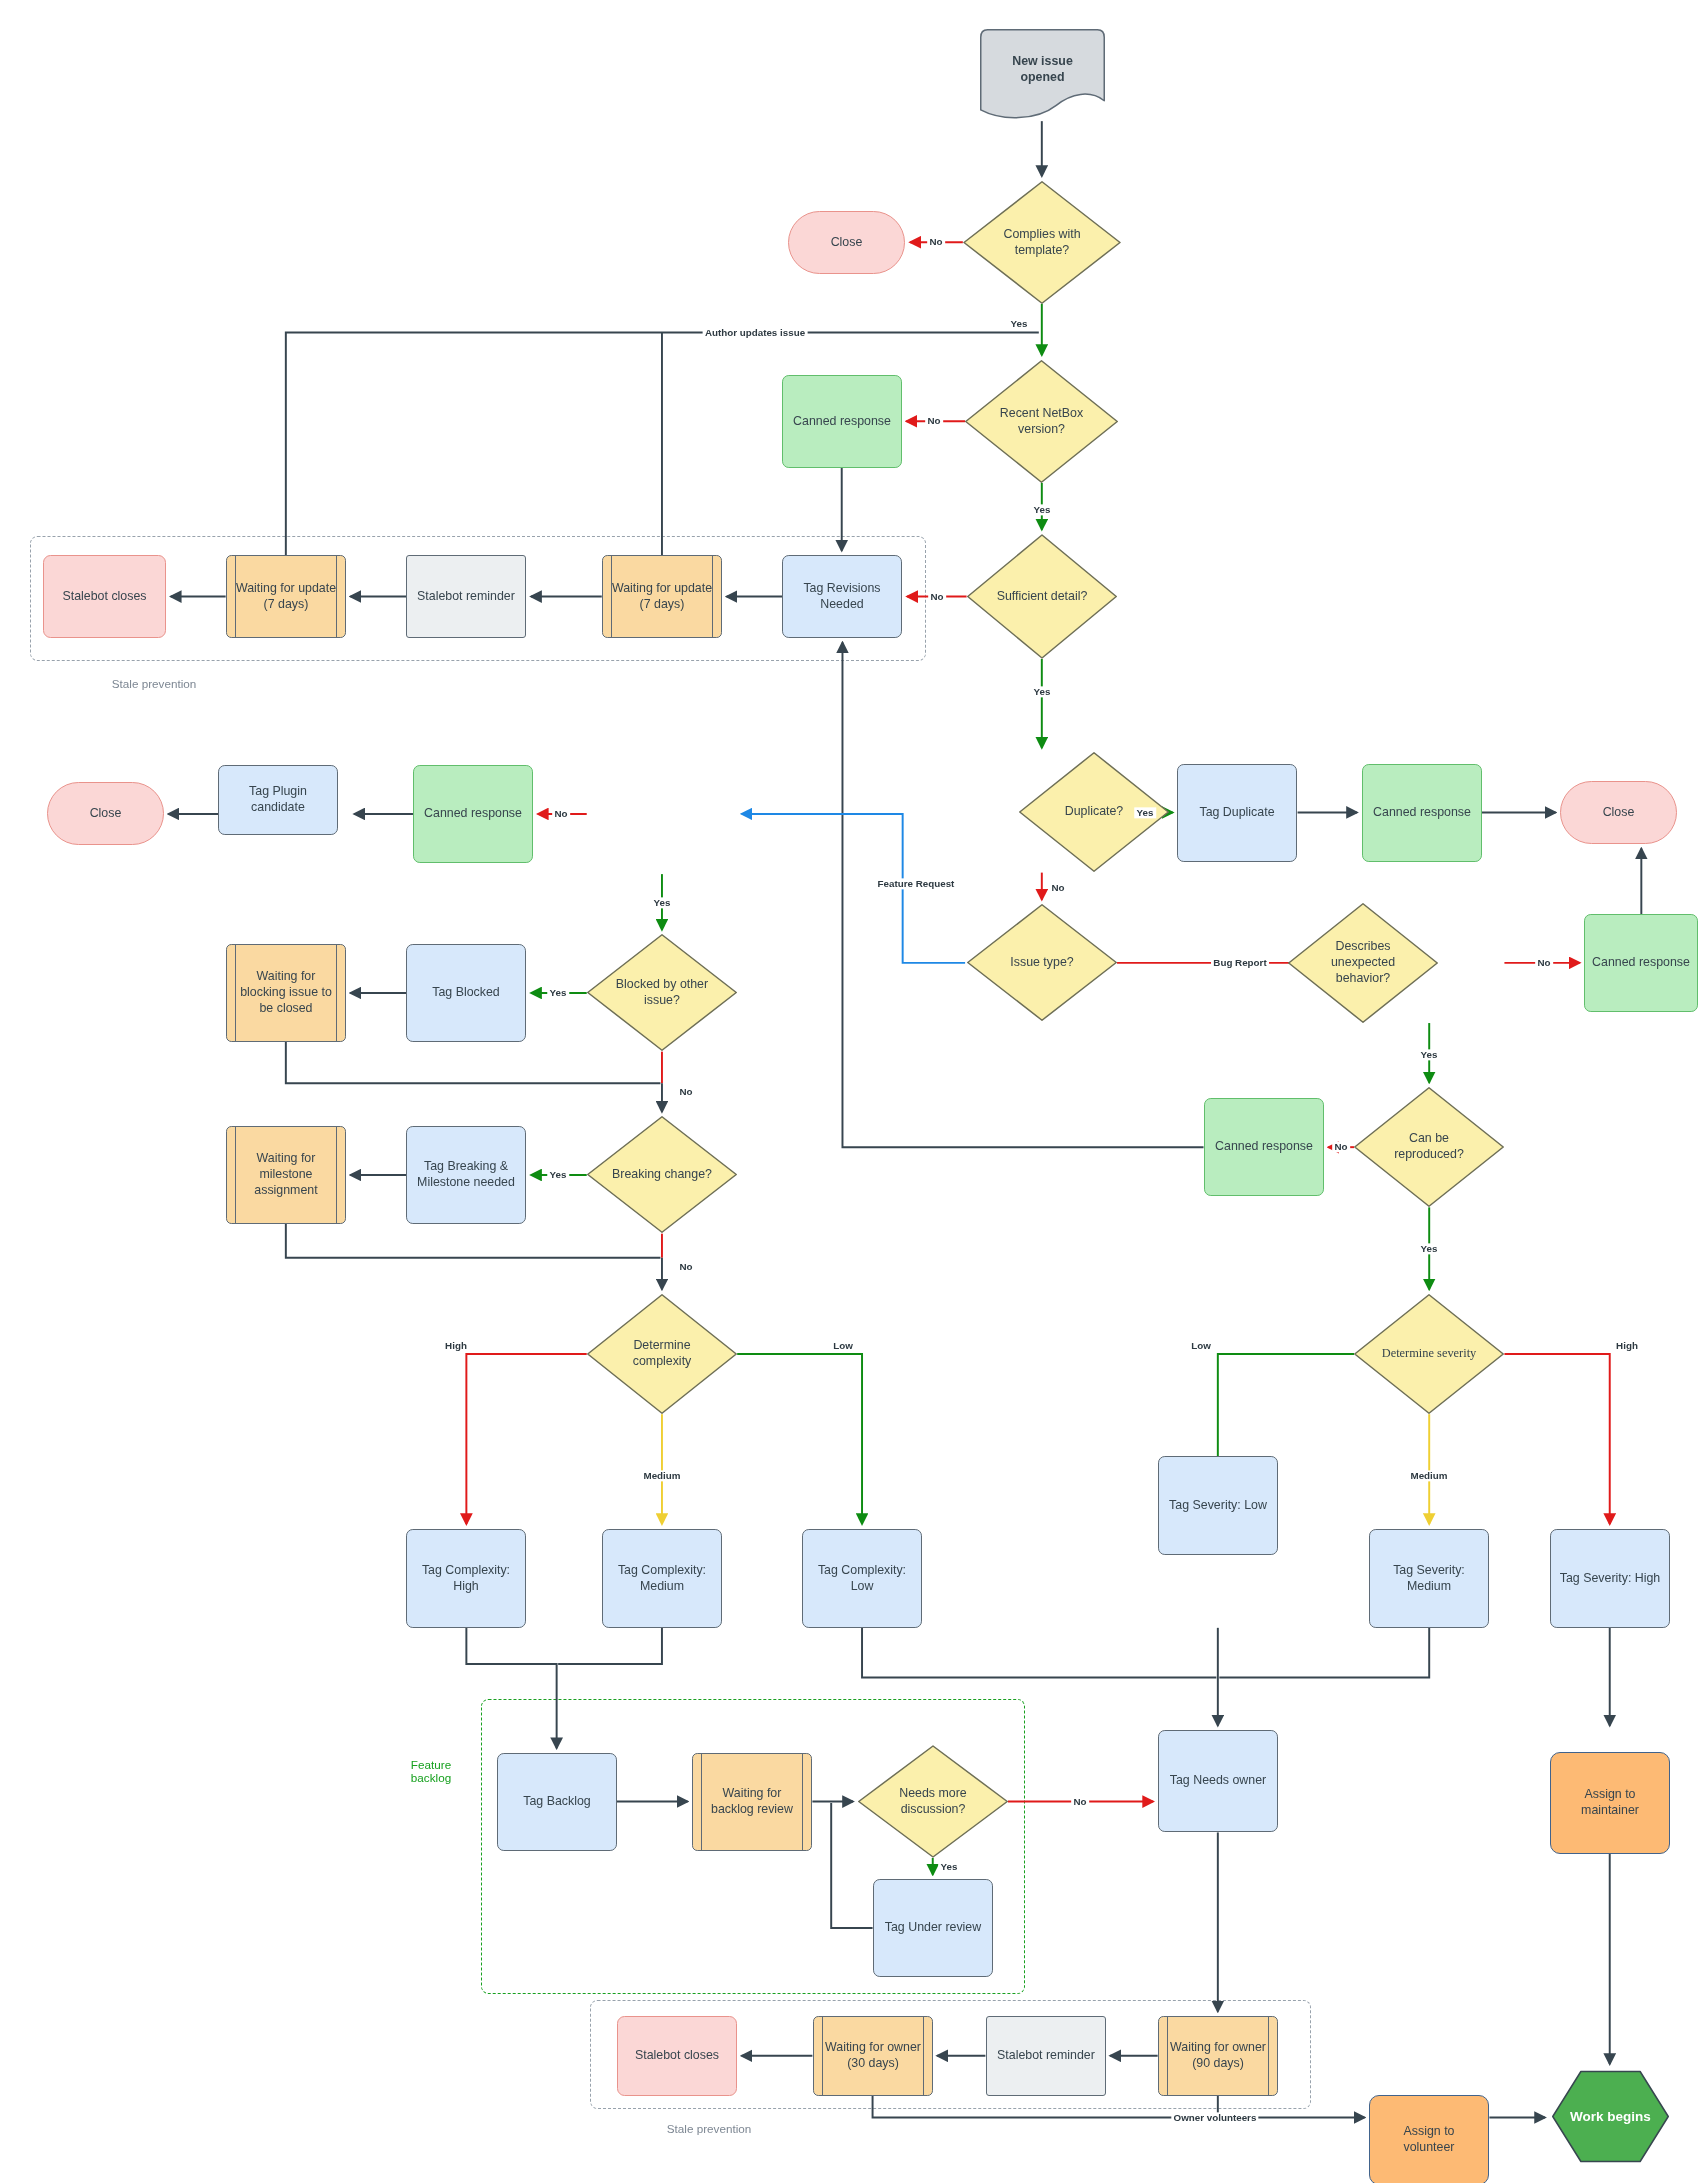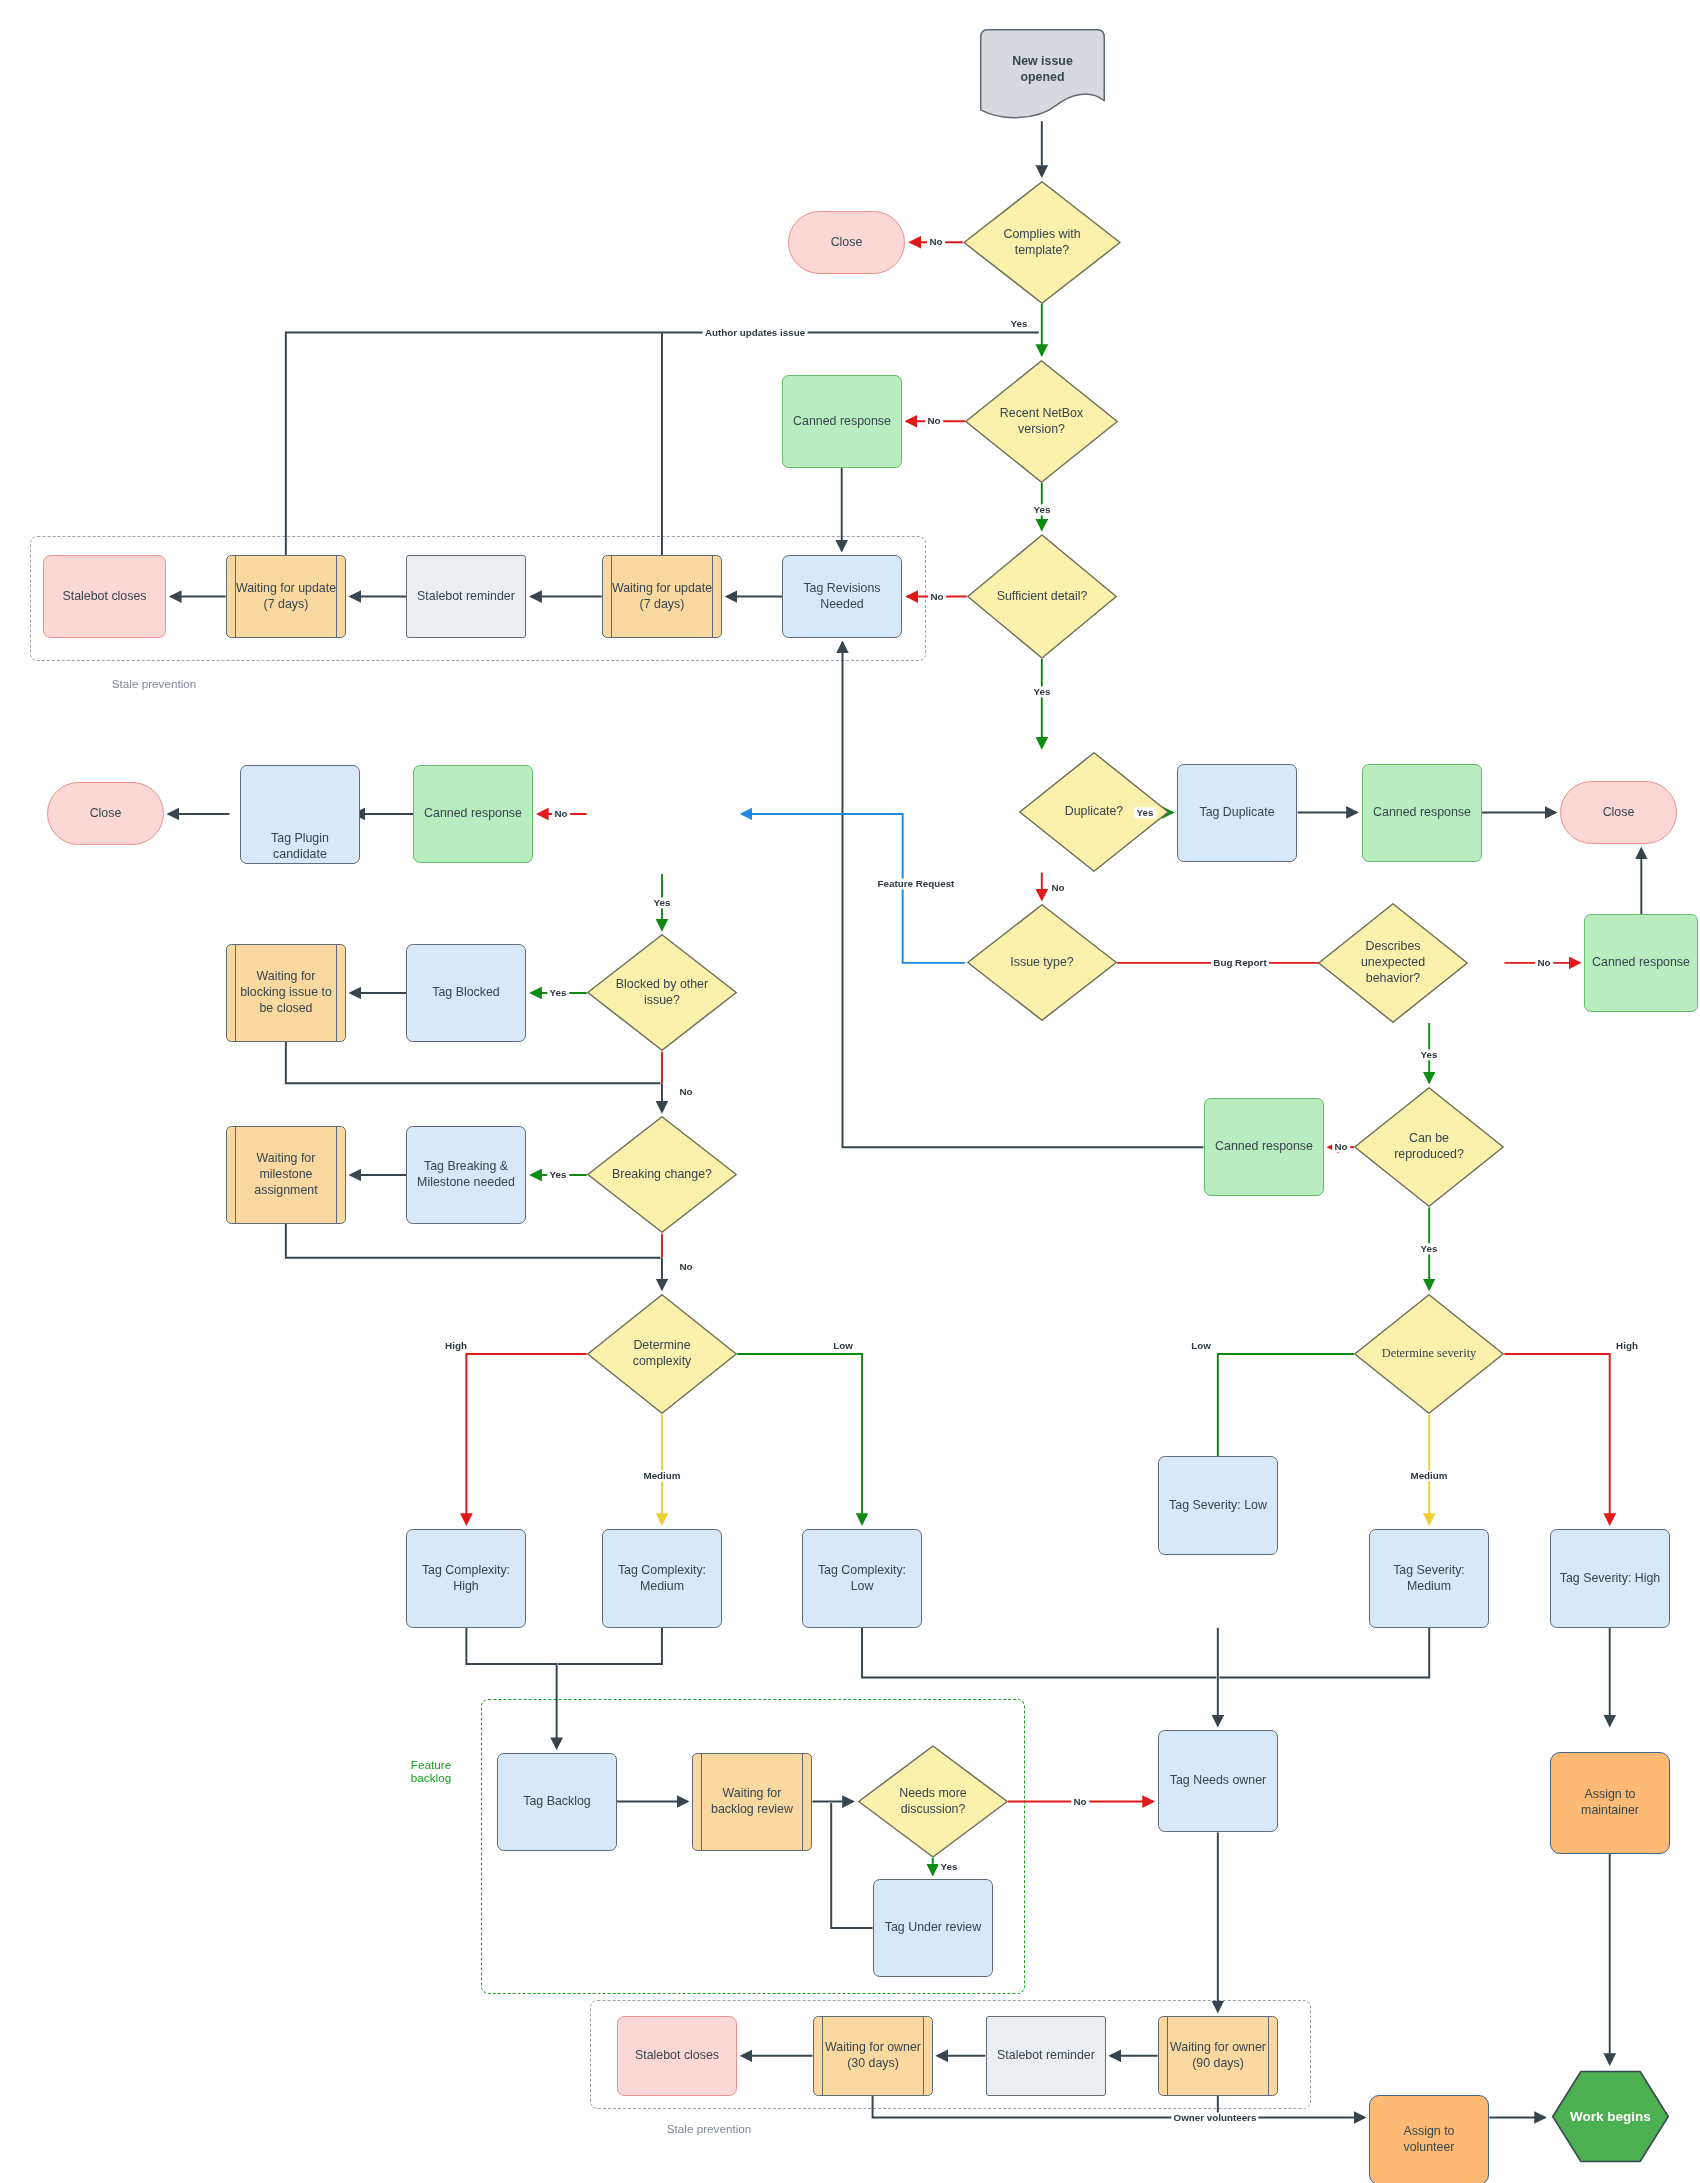--- a/index.html
+++ b/index.html
@@ -182,33 +182,33 @@
     </div>
     <div class="node canned" style="left: 1362px; top: 764px; width: 120px; height: 98px;">
       <span class="lbl">Canned response</span>
     </div>
     <div class="node terminator" style="left: 1560px; top: 781px; width: 117px; height: 63px;">
       <span class="lbl">Close</span>
     </div>
     <div class="node canned" style="left: 413px; top: 765px; width: 120px; height: 98px;">
       <span class="lbl">Canned response</span>
     </div>
-    <div class="node process" style="left: 240px; top: 765px; width: 120px; height: 99px; align-items: flex-end;">
+    <div class="node process" style="left: 218px; top: 765px; width: 120px; height: 70px;">
       <span class="lbl">Tag Plugin candidate</span>
     </div>
     <div class="node terminator" style="left: 47px; top: 782px; width: 117px; height: 63px;">
       <span class="lbl">Close</span>
     </div>
     <div class="node decision" style="left: 967px; top: 904px; width: 150px; height: 117px;">
       <svg class="shape" width="150" height="117" viewBox="0 0 200 156">
         <polygon points="100,1 199,78 100,155 1,78" fill="#FBF0AC" stroke="#6E6F56" stroke-width="2" stroke-linejoin="round"></polygon>
       </svg>
       <span class="lbl">Issue type?</span>
     </div>
-    <div class="node decision" style="left: 1318px; top: 903px; width: 150px; height: 120px;">
+    <div class="node decision" style="left: 1288px; top: 903px; width: 150px; height: 120px;">
       <svg class="shape" width="150" height="120" viewBox="0 0 200 160">
         <polygon points="100,1 199,80 100,159 1,80" fill="#FBF0AC" stroke="#6E6F56" stroke-width="2" stroke-linejoin="round"></polygon>
       </svg>
       <span class="lbl">Describes unexpected behavior?</span>
     </div>
     <div class="node canned" style="left: 1584px; top: 914px; width: 114px; height: 98px;">
       <span class="lbl">Canned response</span>
     </div>
     <div class="node decision" style="left: 587px; top: 934px; width: 150px; height: 117px;">
       <svg class="shape" width="150" height="117" viewBox="0 0 200 156">

